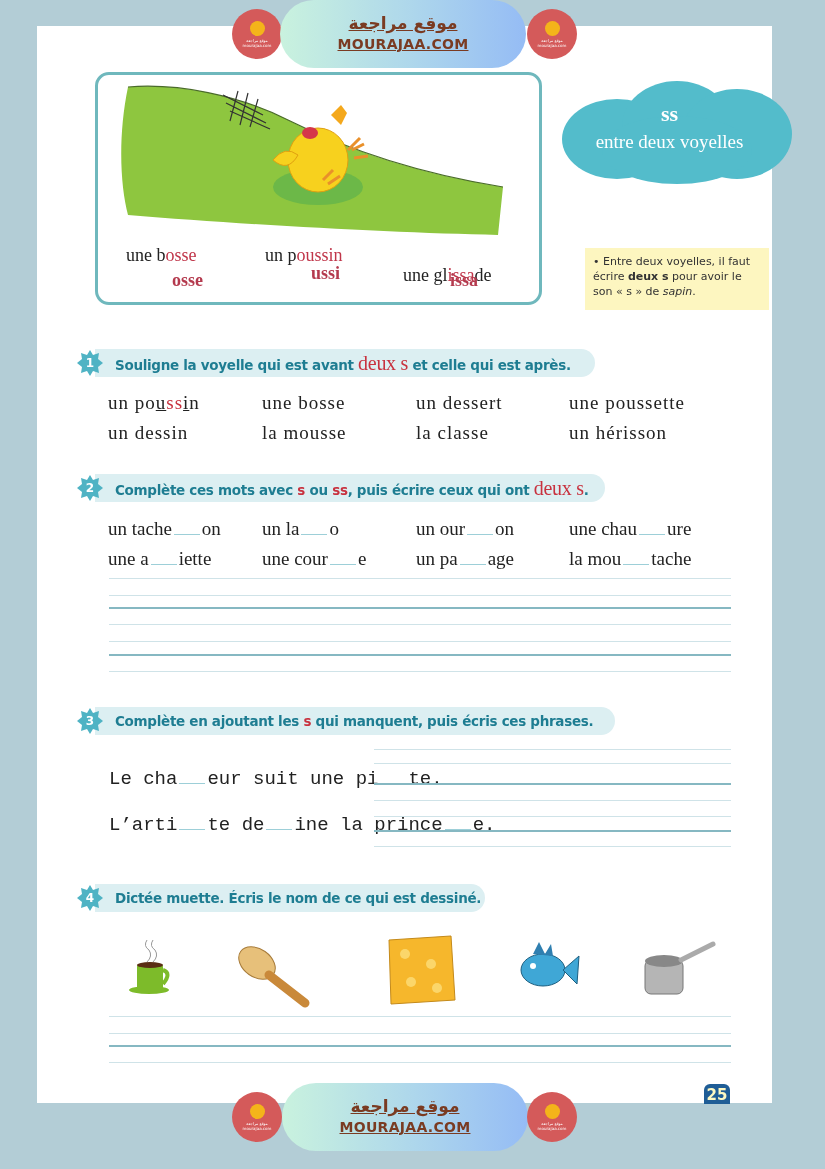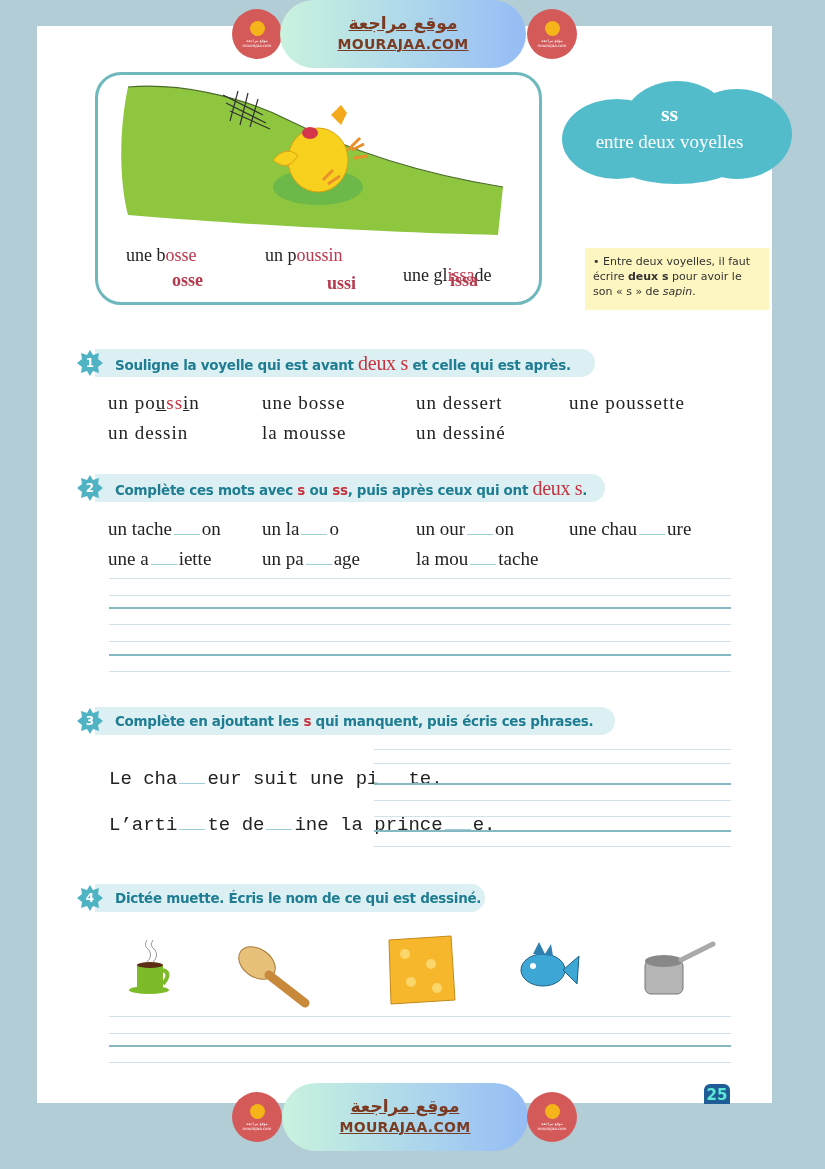--- a/index.html
+++ b/index.html
@@ -15,21 +15,21 @@
   .banner .ar { font-family: "DejaVu Sans", sans-serif; font-weight: bold; font-size: 17px; color: #7a3b22; text-decoration: underline; line-height: 20px; }
   .banner .en { font-family: "DejaVu Sans", sans-serif; font-weight: bold; font-size: 14px; color: #7a3b22; text-decoration: underline; line-height: 22px; letter-spacing: 0.3px; }
   .banner .coin { position: absolute; top: 9px; width: 50px; height: 50px; border-radius: 50%; background: #d45a5a;
     display: flex; flex-direction: column; align-items: center; justify-content: center; }
   .coin .dot { width: 15px; height: 15px; border-radius: 50%; background: #f4b41a; display: flex; align-items: center; justify-content: center; font-size: 5px; color: #7a3b22; font-weight: bold; }
   .coin .tiny { font-size: 4px; color: #fff; margin-top: 2px; line-height: 5px; text-align: center; }
   .banner .coin.l { left: 2px; }
   .banner .coin.r { left: 297px; }
 
   
-  .illus { position: absolute; left: 58px; top: 46px; width: 447px; height: 233px; border: 3px solid #6fb8bd; border-radius: 26px; background: #fff; overflow: hidden; }
+  .illus { position: absolute; left: 58px; top: 46px; width: 447px; height: 233px; border: 3px solid #6fb8bd; border-radius: 14px; background: #fff; overflow: hidden; }
   .hill { position: absolute; left: 0; top: 0; }
   .ex-row { display: flex; position: absolute; font-family: "Liberation Serif", serif; font-size: 18px; color: #222; }
   .ex-row span.r { color: #c0364a; }
   .ex-row.b { font-weight: bold; color: #b43a4e; }
 
   
   .cloud { position: absolute; left: 525px; top: 55px; width: 215px; height: 105px; }
   .cloud .c { position: absolute; background: #53bccb; border-radius: 50%; }
   .cloud .t1 { position: absolute; left: 0; width: 215px; top: 20px; text-align: center; font-family: "Liberation Serif", serif; font-weight: bold; font-size: 22px; color: #fff; }
   .cloud .t2 { position: absolute; left: 0; width: 215px; top: 50px; text-align: center; font-family: "Liberation Serif", serif; font-size: 19px; color: #fff; }
@@ -50,21 +50,21 @@
   .grid div { font-size: 19px; line-height: 30px; white-space: nowrap; letter-spacing: 1px; }
   .grid2 div { letter-spacing: 0; font-size: 19px; }
   .blank { display: inline-block; width: 26px; border-bottom: 1px solid #9dcfd8; height: 14px; margin: 0 2px; vertical-align: baseline; }
 
   .lines { position: absolute; left: 72px; width: 622px; }
   .lines .l { position: absolute; left: 0; width: 100%; height: 1px; background: #cfe3e8; }
   .lines .l.d { background: #86b8c2; height: 1.5px; }
 
   .sent { position: absolute; left: 72px; font-family: Liberation Mono, monospace; font-size: 19px; color: #222; white-space: nowrap; }
 
-  .pagenum { position: absolute; left: 667px; top: 1058px; width: 26px; height: 20px; background: #1f5d96; border-radius: 6px 6px 0 0; color: #5eead4; font-weight: bold; font-size: 15px; text-align: center; line-height: 22px; font-family: "DejaVu Sans", sans-serif; }
+  .pagenum { position: absolute; left: 667px; top: 1058px; width: 26px; height: 20px; background: #1f5d96; border-radius: 6px 6px 0 0; color: #fef9c3; font-weight: bold; font-size: 15px; text-align: center; line-height: 22px; font-family: "DejaVu Sans", sans-serif; }
 </style>
 </head>
 <body>
 
 <div class="page">
 
   <div class="illus">
     <svg class="hill" width="447" height="170" viewBox="0 0 447 170">
       <path d="M30 12 C 80 8, 140 20, 190 45 C 260 80, 330 100, 405 112 L 400 160 C 300 158, 150 150, 30 140 C 22 110, 20 60, 30 12 Z" fill="#8ec63f"></path>
       <path d="M30 12 C 80 8, 140 20, 190 45 C 260 80, 330 100, 405 112" fill="none" stroke="#4a6b2a" stroke-width="1.2"></path>
@@ -86,21 +86,21 @@
     <div class="ex-row" style="left:167px; top:170px;">
       <span>un p</span>
         <span class="r">oussin</span>
     </div>
     <div class="ex-row" style="left:305px; top:170px;margin-top:20px;">
       <span>une gl</span>
         <span class="r">issa</span>
         <span>de</span>
     </div>
     <div class="ex-row b" style="left:74px; top:195px;">osse</div>
-    <div class="ex-row b" style="left:213px; top:198px;margin-left:16px;">ussi</div>
+    <div class="ex-row b" style="left:213px; top:188px;">ussi</div>
     <div class="ex-row b" style="left:352px; top:195px;">issa</div>
   </div>
 
   <div class="cloud">
     <div class="c" style="left:0; top:18px; width:110px; height:80px;"></div>
     <div class="c" style="left:60px; top:0; width:110px; height:90px;"></div>
     <div class="c" style="left:120px; top:8px; width:110px; height:90px;"></div>
     <div class="c" style="left:40px; top:35px; width:150px; height:68px;"></div>
     <div class="t1">ss</div>
     <div class="t2">entre deux voyelles</div>
@@ -123,42 +123,44 @@
     </div>
   </div>
 
   <div class="grid" style="top:362px;">
     <div>un po<u>u</u><span style="color:#c8323f">ss</span><u>i</u>n</div>
     <div>une bosse</div>
     <div>un dessert</div>
     <div>une poussette</div>
     <div>un dessin</div>
     <div>la mousse</div>
-    <div>un dessiné</div>
+    <div>la classe</div>
+    <div>un hérisson</div>
   </div>
 
   <div class="ex-head" style="top:447px;">
     <div class="bar" style="width:510px;"></div>
     <div class="num">
       <svg width="26" height="26" viewBox="0 0 26 26">
           <polygon points="13,0 16,5 22,3 21,9 26,13 21,17 22,23 16,21 13,26 10,21 4,23 5,17 0,13 5,9 4,3 10,5" fill="#4fb3c4"></polygon>
         </svg>
       <span>2</span>
     </div>
     <div class="txt">
-      <span>Complète ces mots avec </span><span class="red">s</span><span> ou </span><span class="red">ss</span><span>, puis après ceux qui ont </span><span class="big">deux s</span><span>.</span>
+      <span>Complète ces mots avec </span><span class="red">s</span><span> ou </span><span class="red">ss</span><span>, puis écrire ceux qui ont </span><span class="big">deux s</span><span>.</span>
     </div>
   </div>
 
   <div class="grid grid2" style="top:488px;">
     <div><span>un tache</span><span class="blank"></span><span>on</span></div>
     <div><span>un la</span><span class="blank"></span><span>o</span></div>
     <div><span>un our</span><span class="blank"></span><span>on</span></div>
     <div><span>une chau</span><span class="blank"></span><span>ure</span></div>
     <div><span>une a</span><span class="blank"></span><span>iette</span></div>
+    <div><span>une cour</span><span class="blank"></span><span>e</span></div>
     <div><span>un pa</span><span class="blank"></span><span>age</span></div>
     <div><span>la mou</span><span class="blank"></span><span>tache</span></div>
   </div>
 
   <div class="lines" style="top:552px; height:100px;">
     <div class="l" style="top:0;"></div>
     <div class="l" style="top:17px;"></div>
     <div class="l d" style="top:29px;"></div>
     <div class="l" style="top:46px;"></div>
     <div class="l" style="top:63px;"></div>

